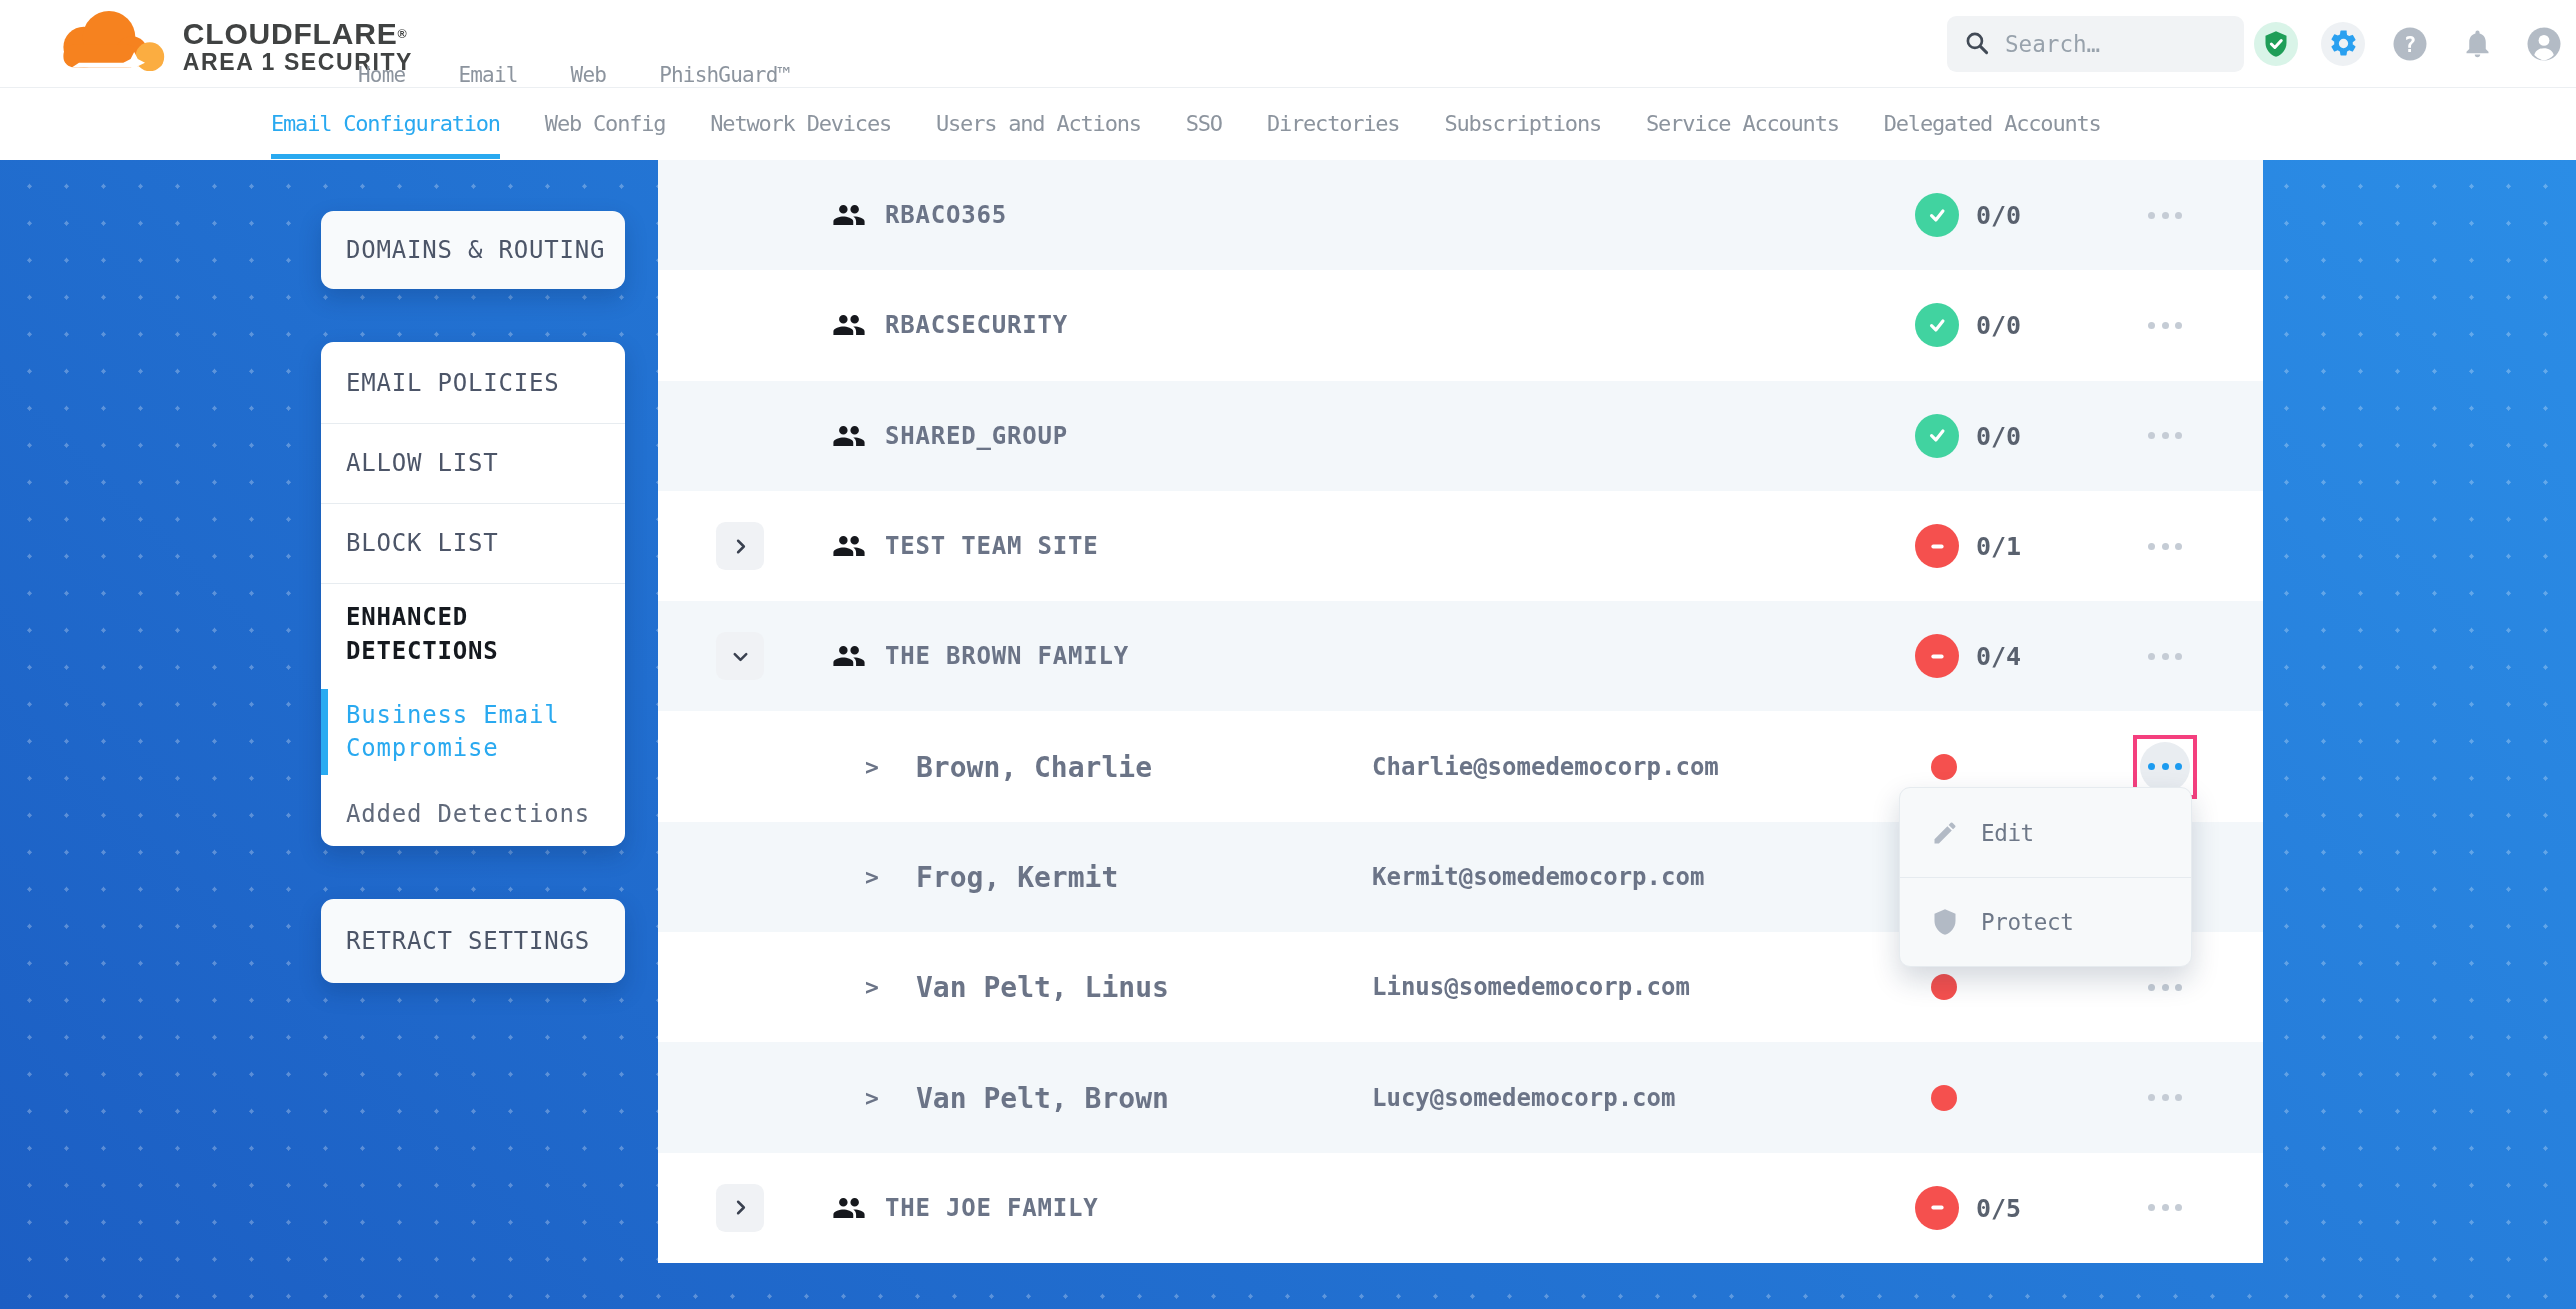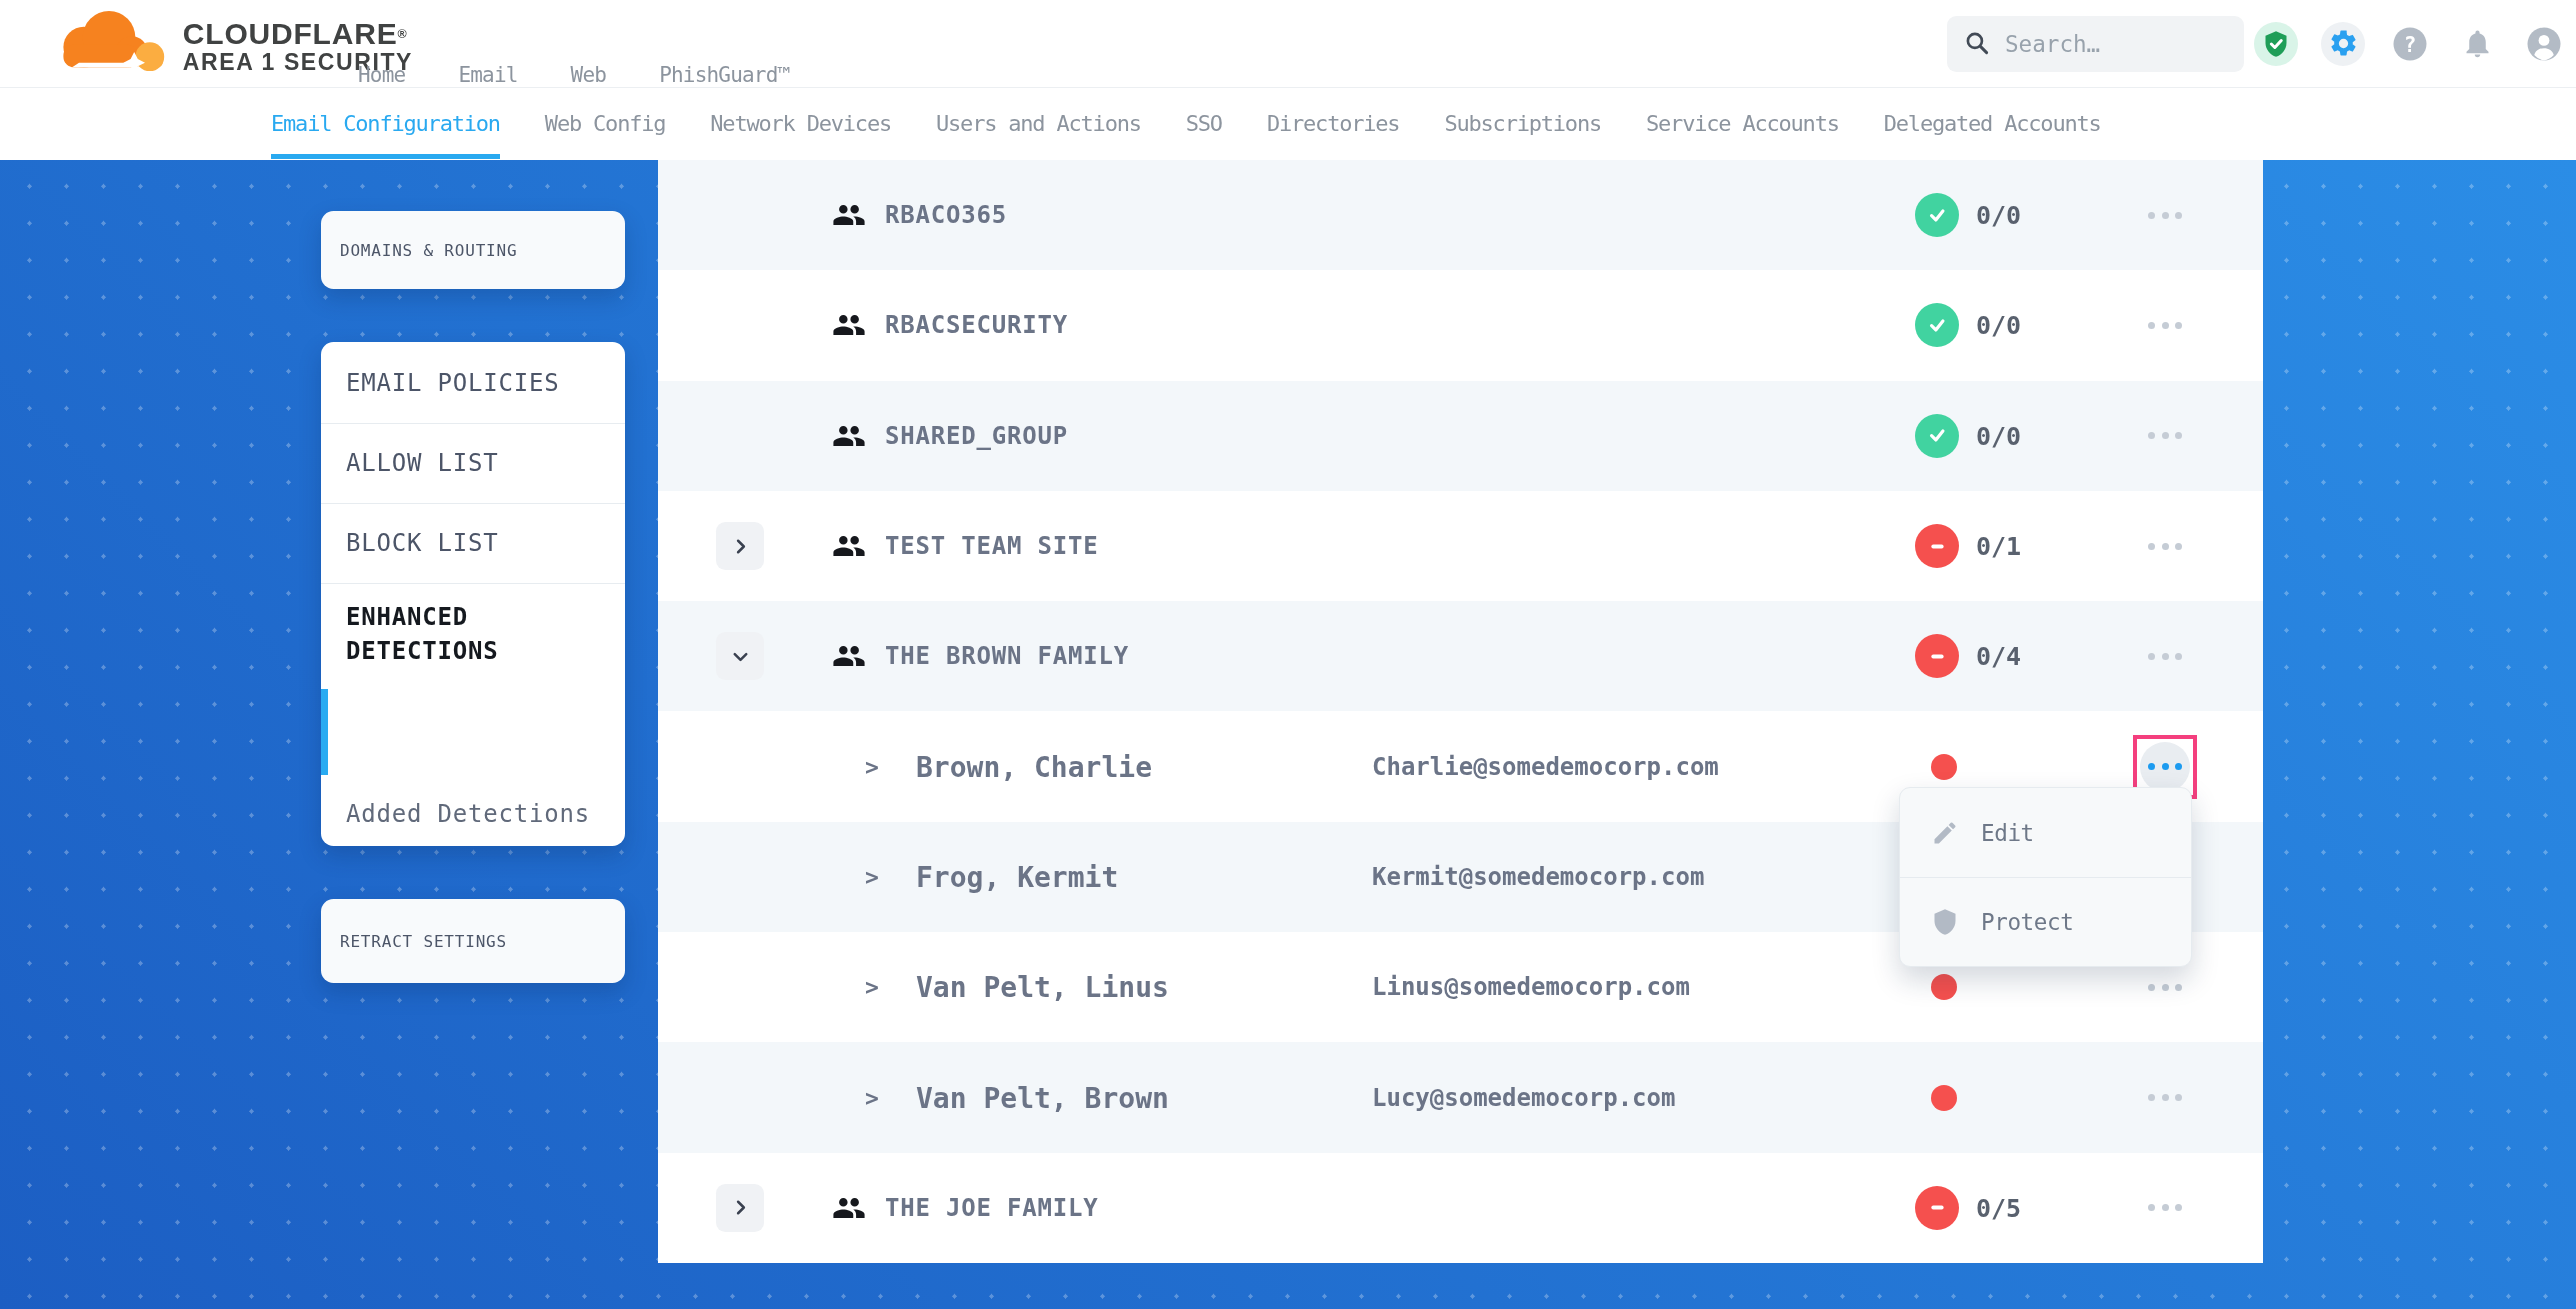--- a/index.html
+++ b/index.html
@@ -38,22 +38,22 @@
   
   .backdrop{position:absolute;left:0;top:160px;width:2576px;height:1149px;
             background-image:radial-gradient(rgba(255,255,255,.27) 2px, rgba(255,255,255,0) 2.1px),
                              linear-gradient(225deg,#2b8de6 0%,#1c5ec3 100%);
             background-size:37px 37px,100% 100%;background-position:11px 7.8px,0 0;}
 
   
   .scard{position:absolute;left:321px;width:304px;border-radius:12.5px;background:#f8fafc;
          box-shadow:0 9.3px 22px rgba(8,35,80,.22);z-index:20;}
   .scard.white{background:#ffffff;}
-  .scard-title{height:100%;display:flex;align-items:center;padding-left:19px;
-               font-size:16px;letter-spacing:0.8px;color:#4c5568;cursor:pointer;}
+  .scard-title{height:100%;display:flex;align-items:center;padding-left:25px;
+               font-size:24px;letter-spacing:0.8px;color:#4c5568;cursor:pointer;}
   .card-domains{top:211px;height:78px;}
   .card-policies{top:342px;height:504px;padding-top:1.6px;}
   .card-retract{top:899px;height:84px;}
   .sitem{position:relative;display:flex;align-items:center;padding-left:25px;
          font-size:24px;letter-spacing:0.8px;color:#4c5568;cursor:pointer;}
   .sitem.divided{border-bottom:1.6px solid #e7ecf0;}
   .sitem.h103{height:80px;}
   .sitem.section-title{height:101px;font-weight:bold;color:#15191f;cursor:default;
          white-space:normal;line-height:34px;align-items:center;}
   .sitem.sub-active{height:95px;color:#29a9f0;white-space:normal;line-height:33px;}
@@ -190,20 +190,21 @@
         <span>ALLOW LIST</span>
       </div>
       <div class="sitem h103 divided">
         <span>BLOCK LIST</span>
       </div>
       <div class="sitem section-title">
         <span class="wrap2">ENHANCED DETECTIONS</span>
       </div>
       <div class="sitem sub-active">
         <span class="bar"></span>
+        <span class="wrap2">Business Email Compromise</span>
       </div>
       <div class="sitem sub">
         <span>Added Detections</span>
       </div>
     </div>
   <div class="scard card-retract">
     <div class="scard-title">RETRACT SETTINGS</div>
   </div>
 
   <div class="panel">

